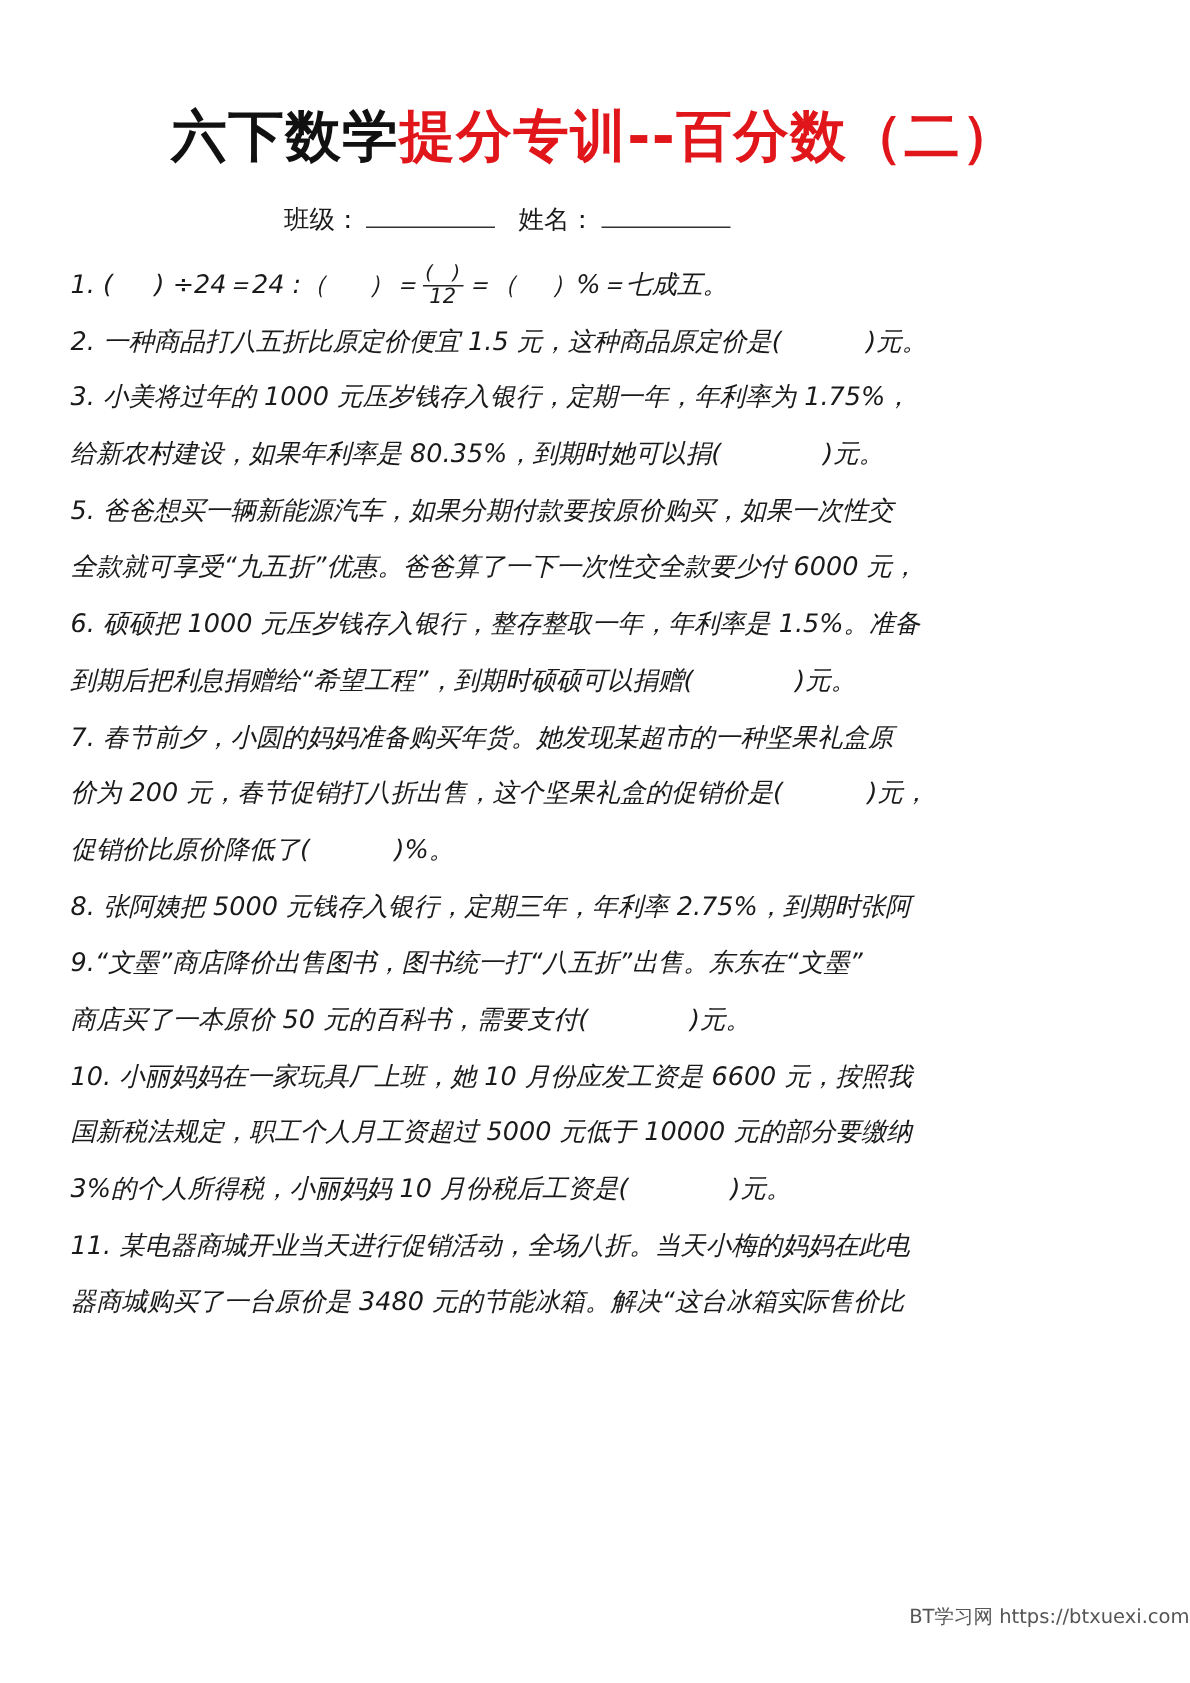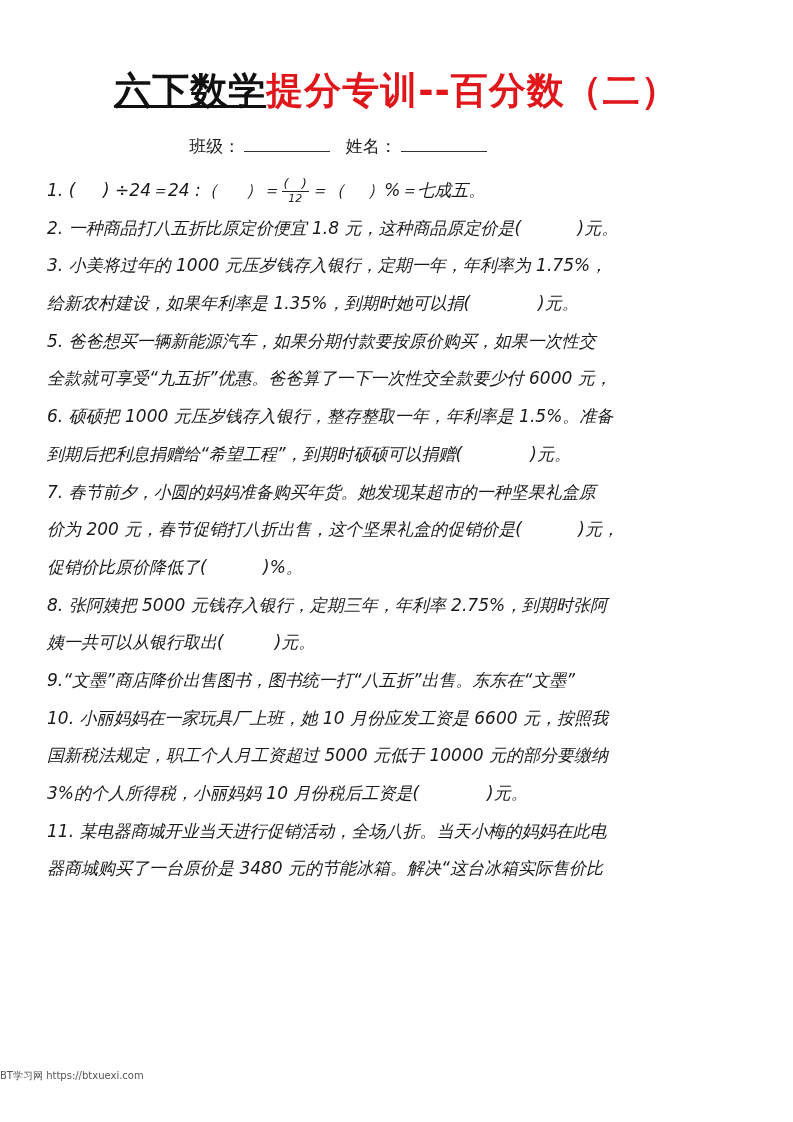--- a/index.html
+++ b/index.html
@@ -6,45 +6,45 @@
   body {
     width: 793px; height: 1122px; position: relative; overflow: hidden;
     font-family: "DejaVu Serif", "Liberation Serif", serif;
     color: #1a1a1a;
   }
   .title {
     position: absolute; top: 66px; left: 0; width: 793px;
     text-align: center; font-family: "DejaVu Sans", "Liberation Sans", sans-serif;
     font-weight: bold; font-size: 37px; letter-spacing: 1px; line-height: 50px;
   }
-  .title .black { color: #111111; text-decoration: underline; }
+  .title .black { color: #111111; }
   .title .red { color: #e0161b; text-align: center; }
   .meta {
     position: absolute; top: 133px; left: 0; width: 686px; text-align: center;
     font-family: "DejaVu Sans", "Liberation Sans", sans-serif; font-size: 17px; line-height: 26px;
   }
   .meta .blank {
     display: inline-block; width: 86px; border-bottom: 1px solid #333; height: 18px;
     vertical-align: baseline; margin: 0 10px 0 4px;
   }
   .content {
     position: absolute; top: 172px; left: 47px; width: 700px;
     font-size: 17px; line-height: 37.7px;
     font-family: "DejaVu Sans", "Liberation Sans", sans-serif;
   }
   .line { white-space: nowrap; height: 37.7px; font-style: italic; }
   .frac {
     display: inline-block; vertical-align: middle; text-align: center;
     font-size: 13px; line-height: 14px; margin: 0 2px;
   }
   .frac .num { display: block; border-bottom: 1px solid #222; padding: 0 2px; }
-  .frac .den { display: block; font-size: 11px; }
+  .frac .den { display: block; font-size: 14px; }
   .footer {
-    position: absolute; top: 1069px; left: 0; width: 793px; text-align: left;
-    font-family: "DejaVu Sans", "Liberation Sans", sans-serif; font-size: 10px; color: #555;
+    position: absolute; top: 1069px; left: 0; width: 793px; text-align: right;
+    font-family: "DejaVu Sans", "Liberation Sans", sans-serif; font-size: 13px; color: #555;
   }
 </style>
 </head>
 <body>
 
 <div class="title">
   <span class="black">六下数学</span><span class="red">提分专训--百分数（二）</span>
 </div>
 
 <div class="meta">
@@ -54,29 +54,29 @@
 
 <div class="content">
 
   <div class="line">
     <span>1.</span>
     <span>( 　 ) ÷24＝24 :（ 　 ）＝</span><span class="frac"><span class="num">(　)</span><span class="den">12</span></span><span>＝（　 ）%＝七成五。</span>
   </div>
 
   <div class="line">
     <span>2.</span>
-    <span>一种商品打八五折比原定价便宜 1.8 元，这种商品原定价是(　　　 )元。</span>
+    <span>一种商品打八五折比原定价便宜 1.5 元，这种商品原定价是(　　　 )元。</span>
   </div>
 
   <div class="line">
     <span>3.</span>
     <span>小美将过年的 1000 元压岁钱存入银行，定期一年，年利率为 1.75%，</span>
   </div>
 
-  <div class="line"><span>给新农村建设，如果年利率是 1.35%，到期时她可以捐(　　　　)元。</span></div>
+  <div class="line"><span>给新农村建设，如果年利率是 80.35%，到期时她可以捐(　　　　)元。</span></div>
 
   <div class="line">
     <span>5.</span>
     <span>爸爸想买一辆新能源汽车，如果分期付款要按原价购买，如果一次性交</span>
   </div>
   <div class="line"><span>全款就可享受“九五折”优惠。爸爸算了一下一次性交全款要少付 6000 元，</span></div>
 
   <div class="line">
     <span>6.</span>
     <span>硕硕把 1000 元压岁钱存入银行，整存整取一年，年利率是 1.5%。准备</span>
@@ -87,25 +87,25 @@
     <span>7.</span>
     <span>春节前夕，小圆的妈妈准备购买年货。她发现某超市的一种坚果礼盒原</span>
   </div>
   <div class="line"><span>价为 200 元，春节促销打八折出售，这个坚果礼盒的促销价是(　　　 )元，</span></div>
   <div class="line"><span>促销价比原价降低了(　　　 )%。</span></div>
 
   <div class="line">
     <span>8.</span>
     <span>张阿姨把 5000 元钱存入银行，定期三年，年利率 2.75%，到期时张阿</span>
   </div>
-  <div class="line"><span>姨一共可以从银行取出(　　　)元。</span></div>
 
   <div class="line">
     <span>9.</span><span>“文墨”商店降价出售图书，图书统一打“八五折”出售。东东在“文墨”</span>
   </div>
+  <div class="line"><span>商店买了一本原价 50 元的百科书，需要支付(　　　　)元。</span></div>
 
   <div class="line">
     <span>10.</span>
     <span>小丽妈妈在一家玩具厂上班，她 10 月份应发工资是 6600 元，按照我</span>
   </div>
   <div class="line"><span>国新税法规定，职工个人月工资超过 5000 元低于 10000 元的部分要缴纳</span></div>
   <div class="line"><span>3%的个人所得税，小丽妈妈 10 月份税后工资是(　　　　)元。</span></div>
 
   <div class="line">
     <span>11.</span>

